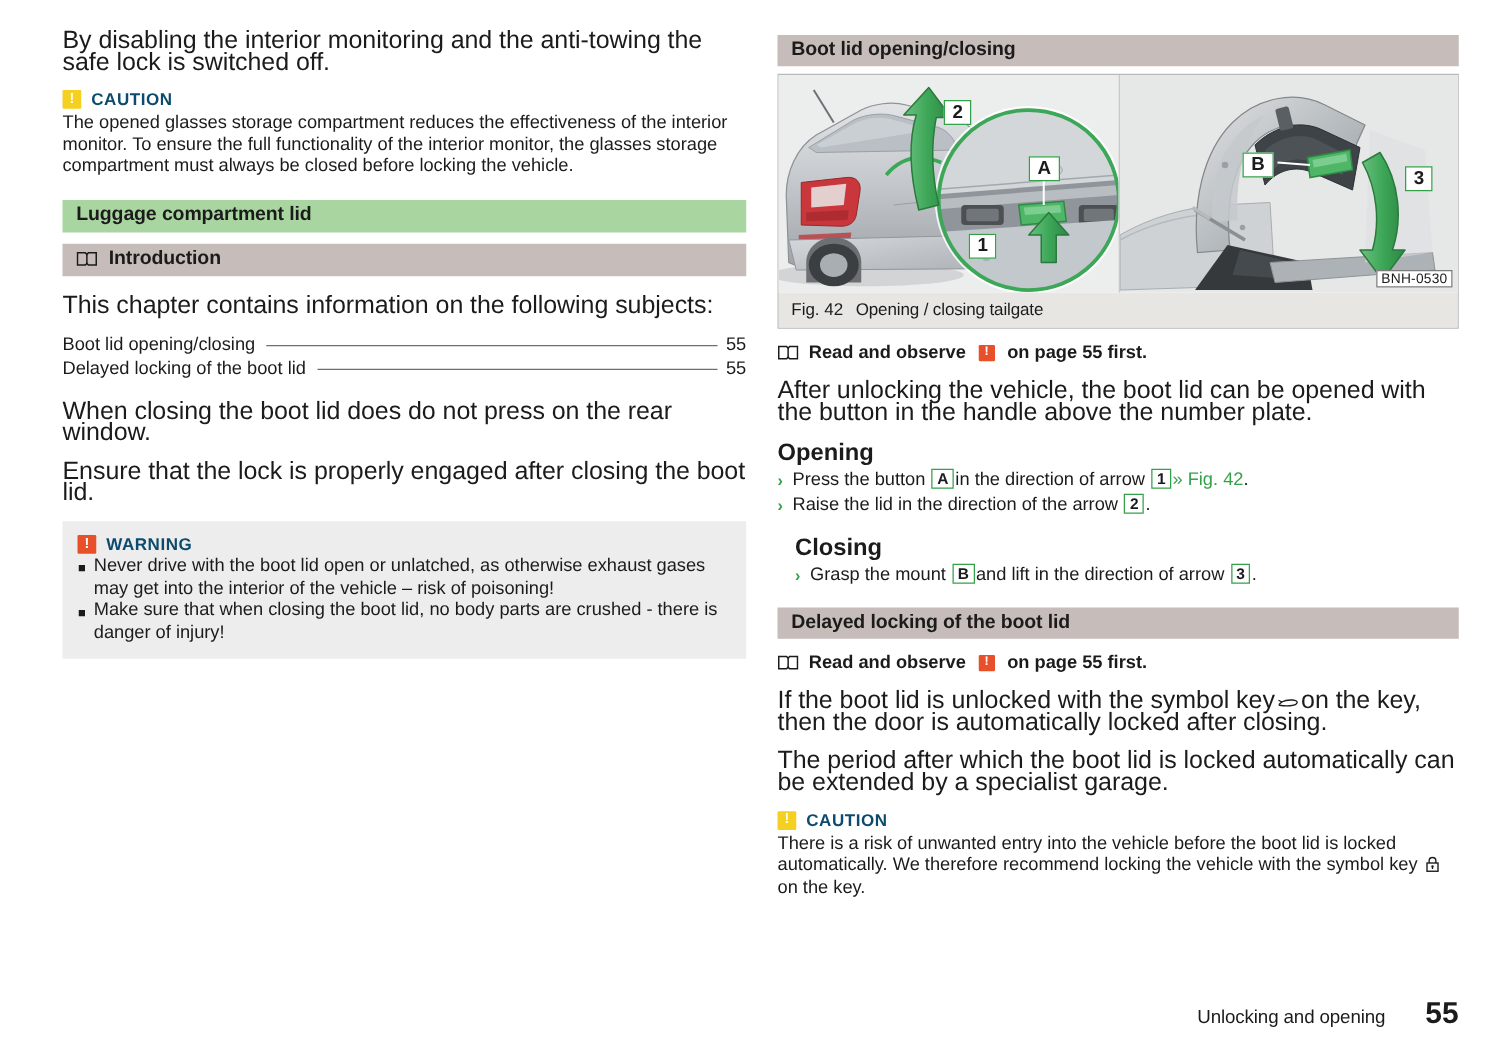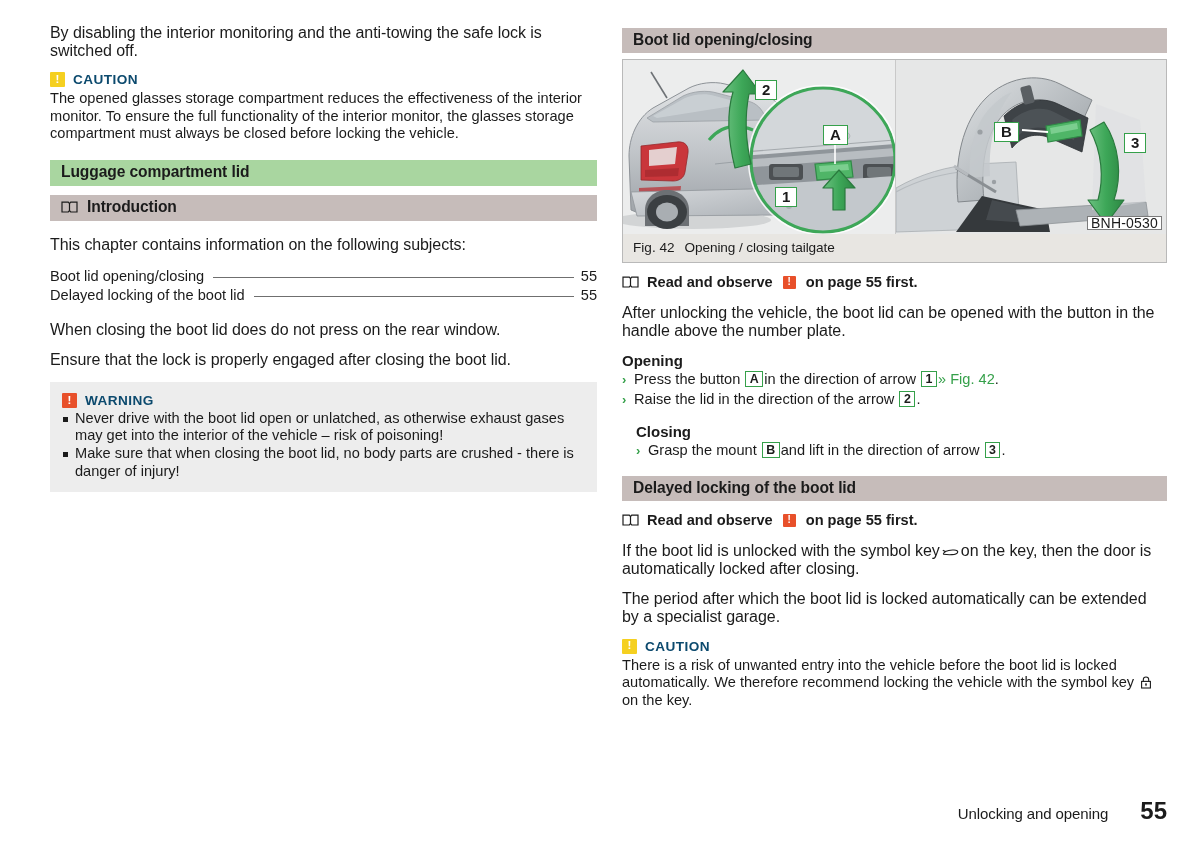--- a/index.html
+++ b/index.html
@@ -31,21 +31,21 @@
   .col-right {
     position: absolute;
     left: 622px;
     top: 28px;
     width: 545px;
   }
 
   
   p.body-text {
     margin: 0 0 13px 0;
-    font-size: 16px;
+    font-size: 20px;
     line-height: 17.6px;
     letter-spacing: -0.05px;
   }
   p.body-text:last-child { margin-bottom: 0; }
 
   
   .notice {
     margin: 0 0 14px 0;
   }
   .notice-head {
@@ -177,21 +177,21 @@
     display: flex;
     align-items: center;
     gap: 8px;
     font-size: 14.6px;
     font-weight: bold;
     margin: 11px 0 14px 0;
   }
 
   
   .proc-head {
-    font-size: 15px;
+    font-size: 19px;
     font-weight: bold;
     margin: 0 0 1px 0;
   }
   .proc-item {
     font-size: 14.6px;
     line-height: 19px;
     position: relative;
     padding-left: 12px;
     margin-bottom: 1px;
   }
@@ -454,21 +454,21 @@
             <circle cx="98" cy="122" r="2.2" fill="#9ba0a4"></circle>
 
             <path d="M208 62 C224 86 226 116 218 140 L228 140 L210 164 L192 140 L202 140
                      C208 118 206 92 194 70 Z" fill="url(#arrowg2)" stroke="#2a7a3e" stroke-width="1.2" stroke-linejoin="round"></path>
           </svg>
 
           <div class="callout-num" style="left:98px; top:62px;">B</div>
           <div class="callout-num" style="left:228px; top:73px;">3</div>
 
           <div style="position:absolute; right:4px; bottom:4px; border:1px solid #7b7b7b;
-                      background:#ffffff; font-size:14px; padding:0 3px; line-height:12px;
+                      background:#ffffff; font-size:11px; padding:0 3px; line-height:12px;
                       letter-spacing:0.2px;">BNH-0530</div>
         </div>
 
       </div>
 
       <div class="figcap">
         <span class="figcap-num">Fig. 42</span>
         <span class="figcap-title">Opening / closing tailgate</span>
       </div>
     </div>

